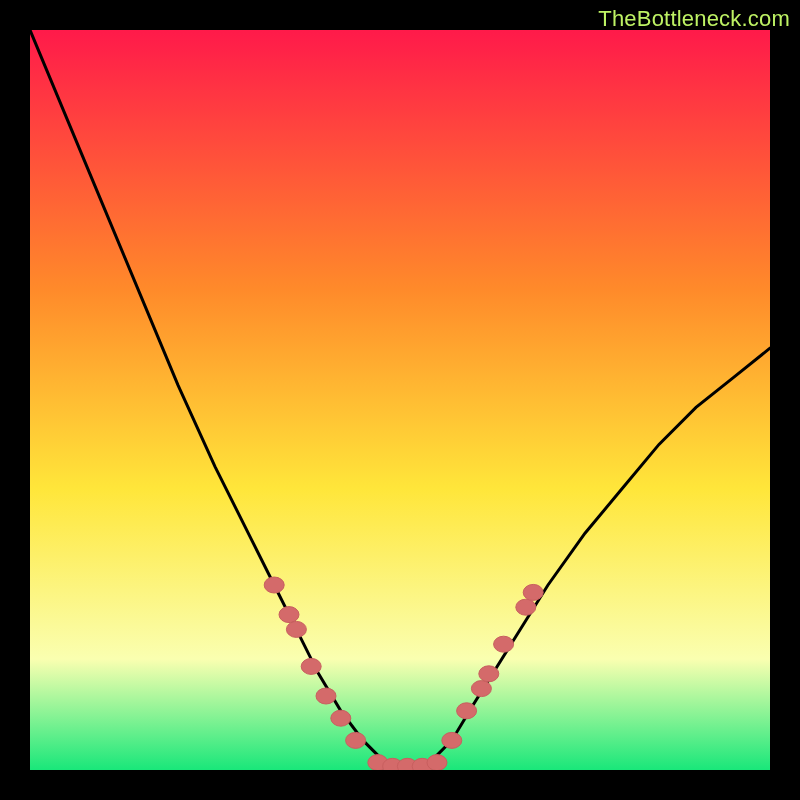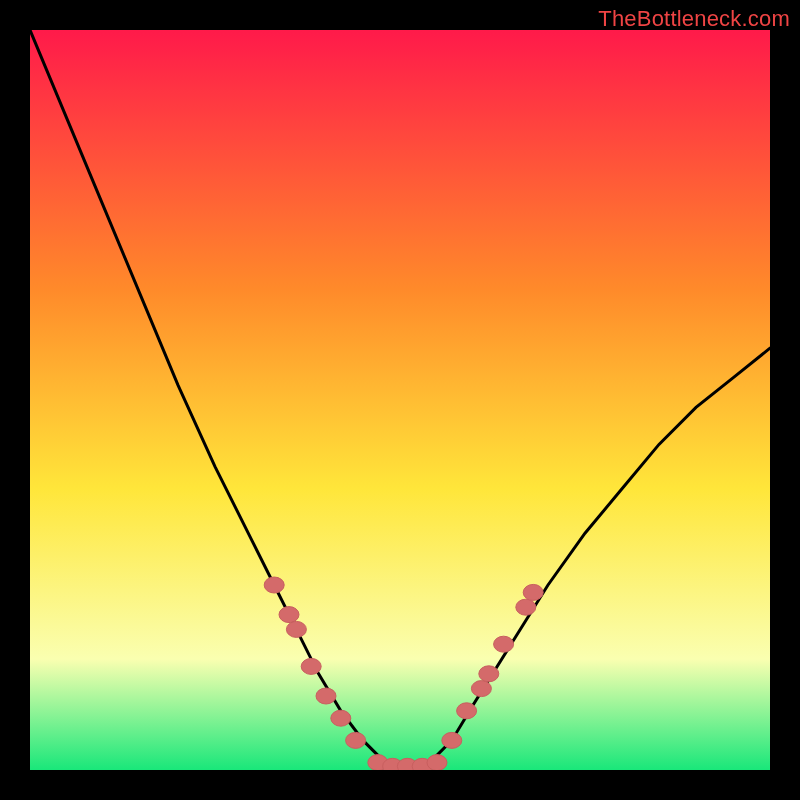--- a/index.html
+++ b/index.html
@@ -24,21 +24,21 @@
     left: 30px;
     top: 30px;
     width: 740px;
     height: 740px;
     
   }
   .watermark {
     position: absolute;
     top: 6px;
     right: 10px;
-    color: #ef4444;
+    color: #bef264;
     font-size: 22px;
     font-weight: 500;
     letter-spacing: 0.2px;
   }
   svg {
     position: absolute;
     left: 0;
     top: 0;
   }
 </style>

